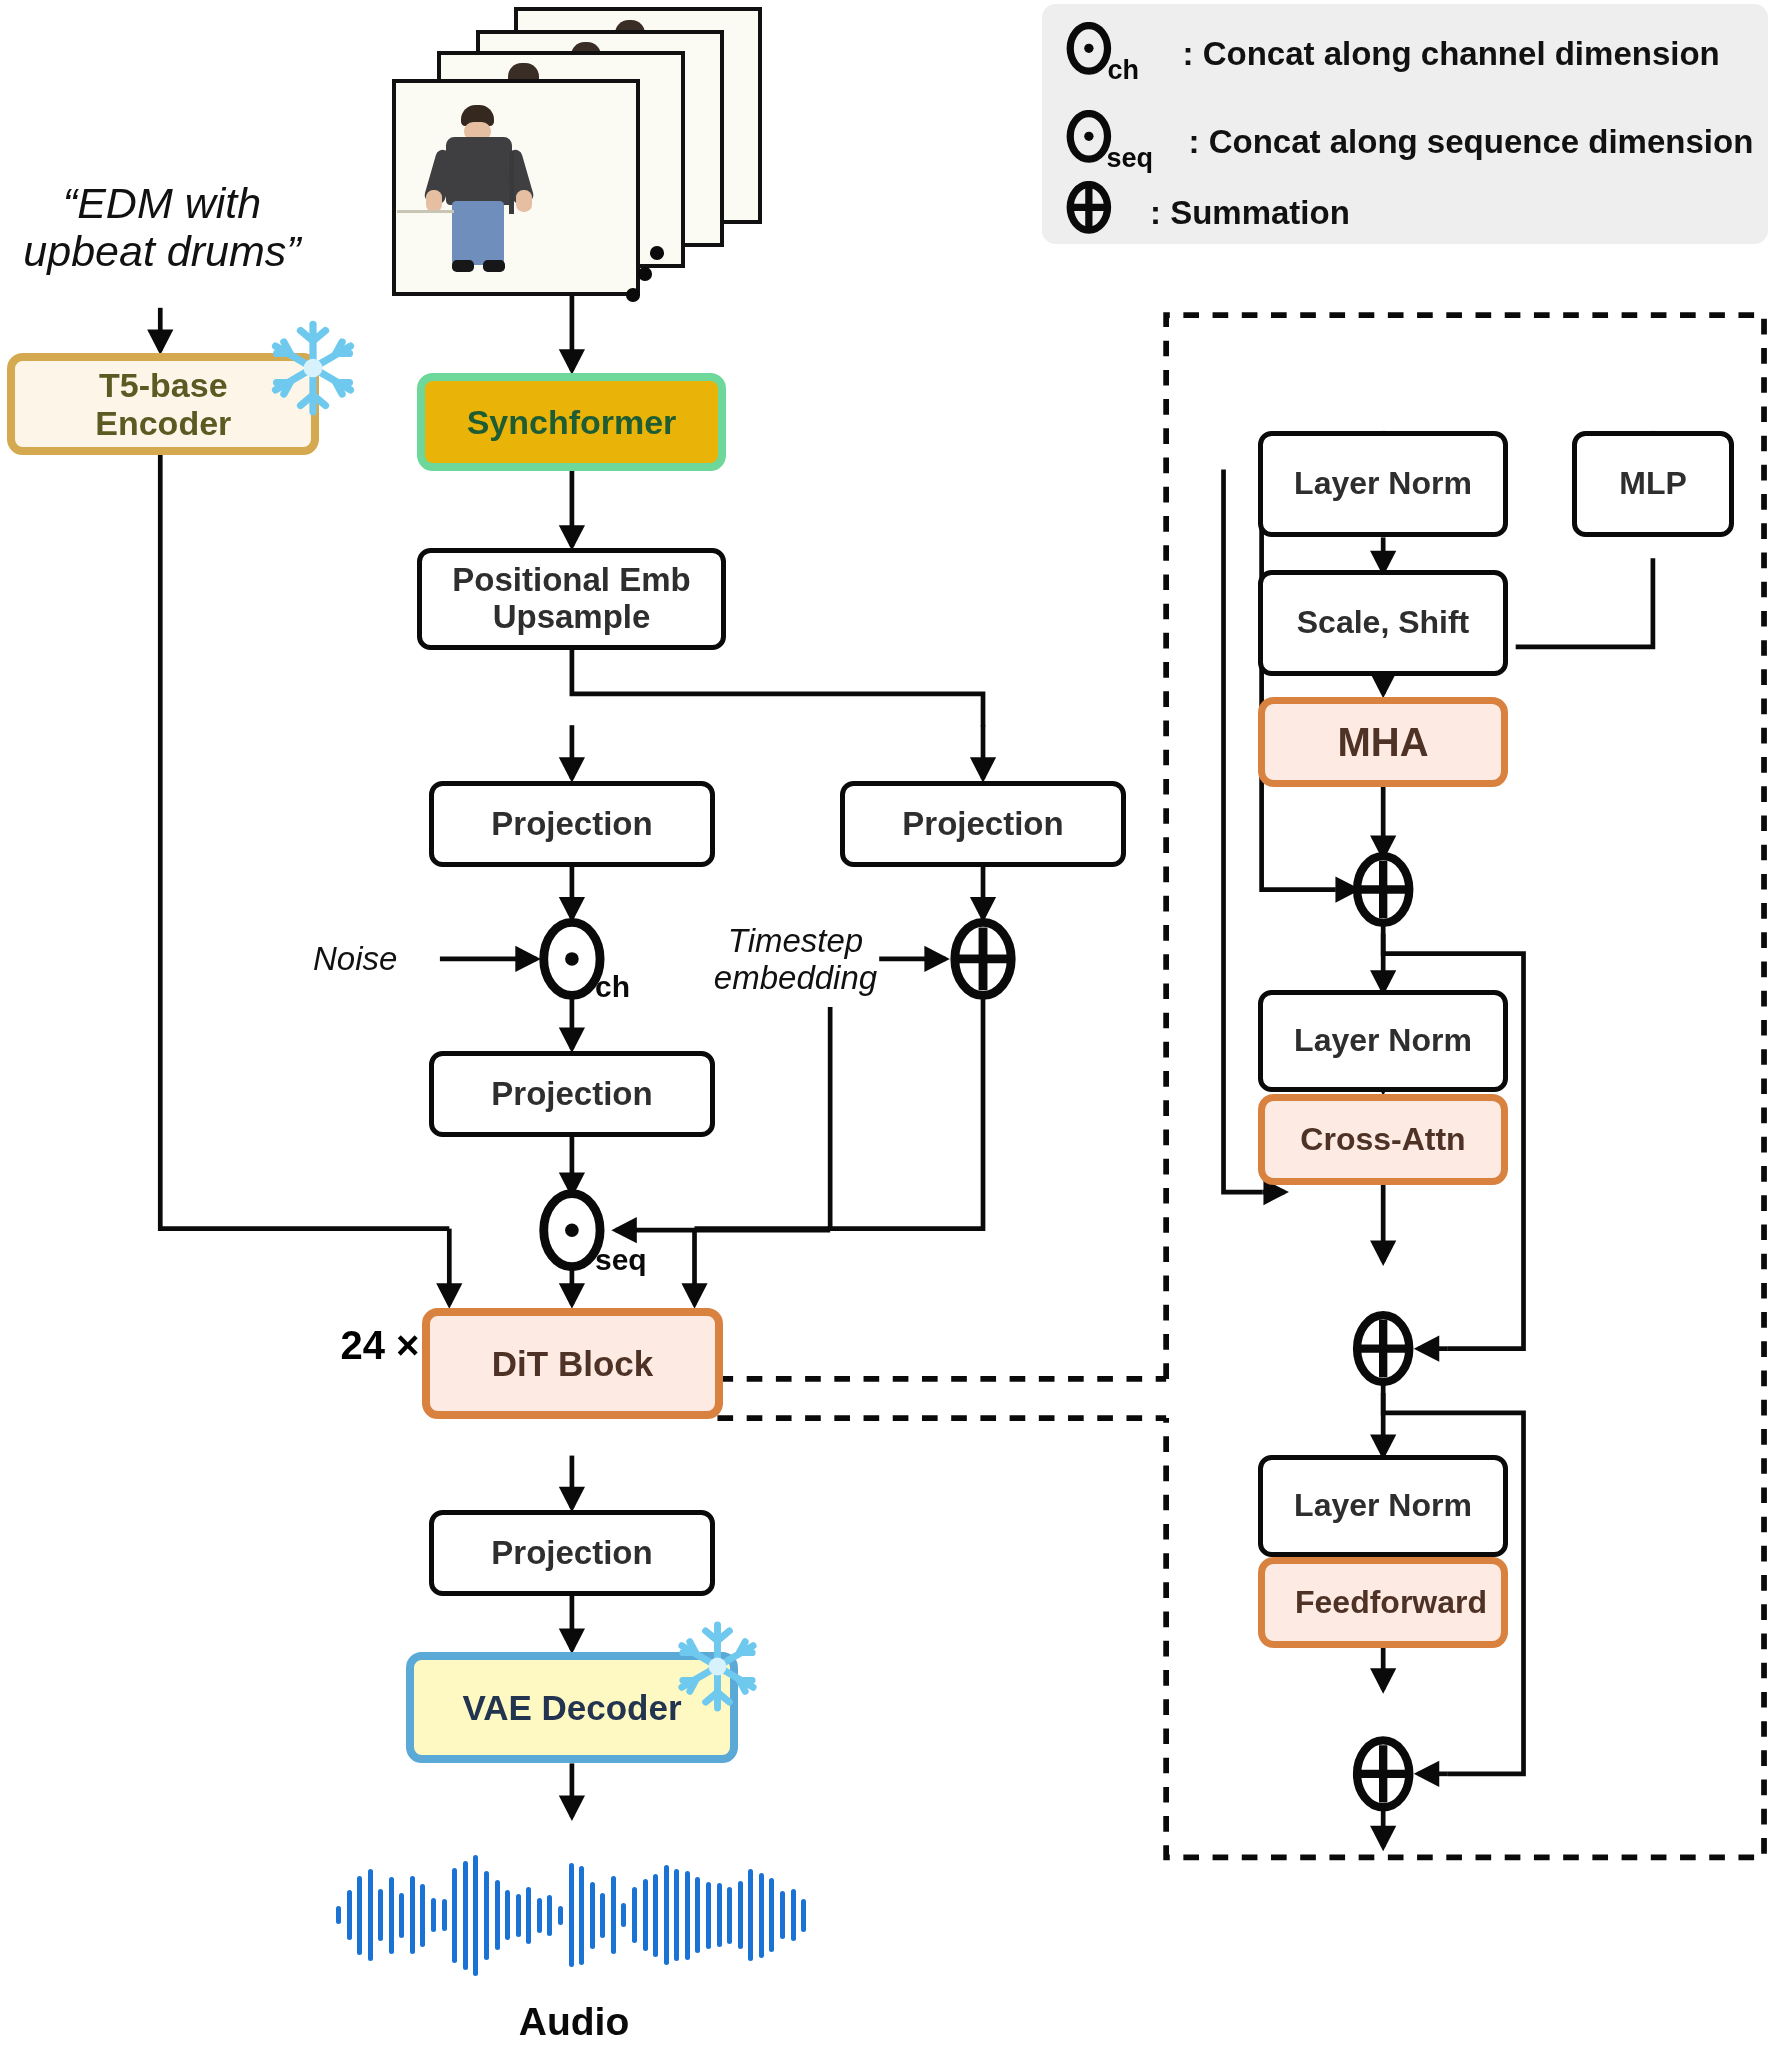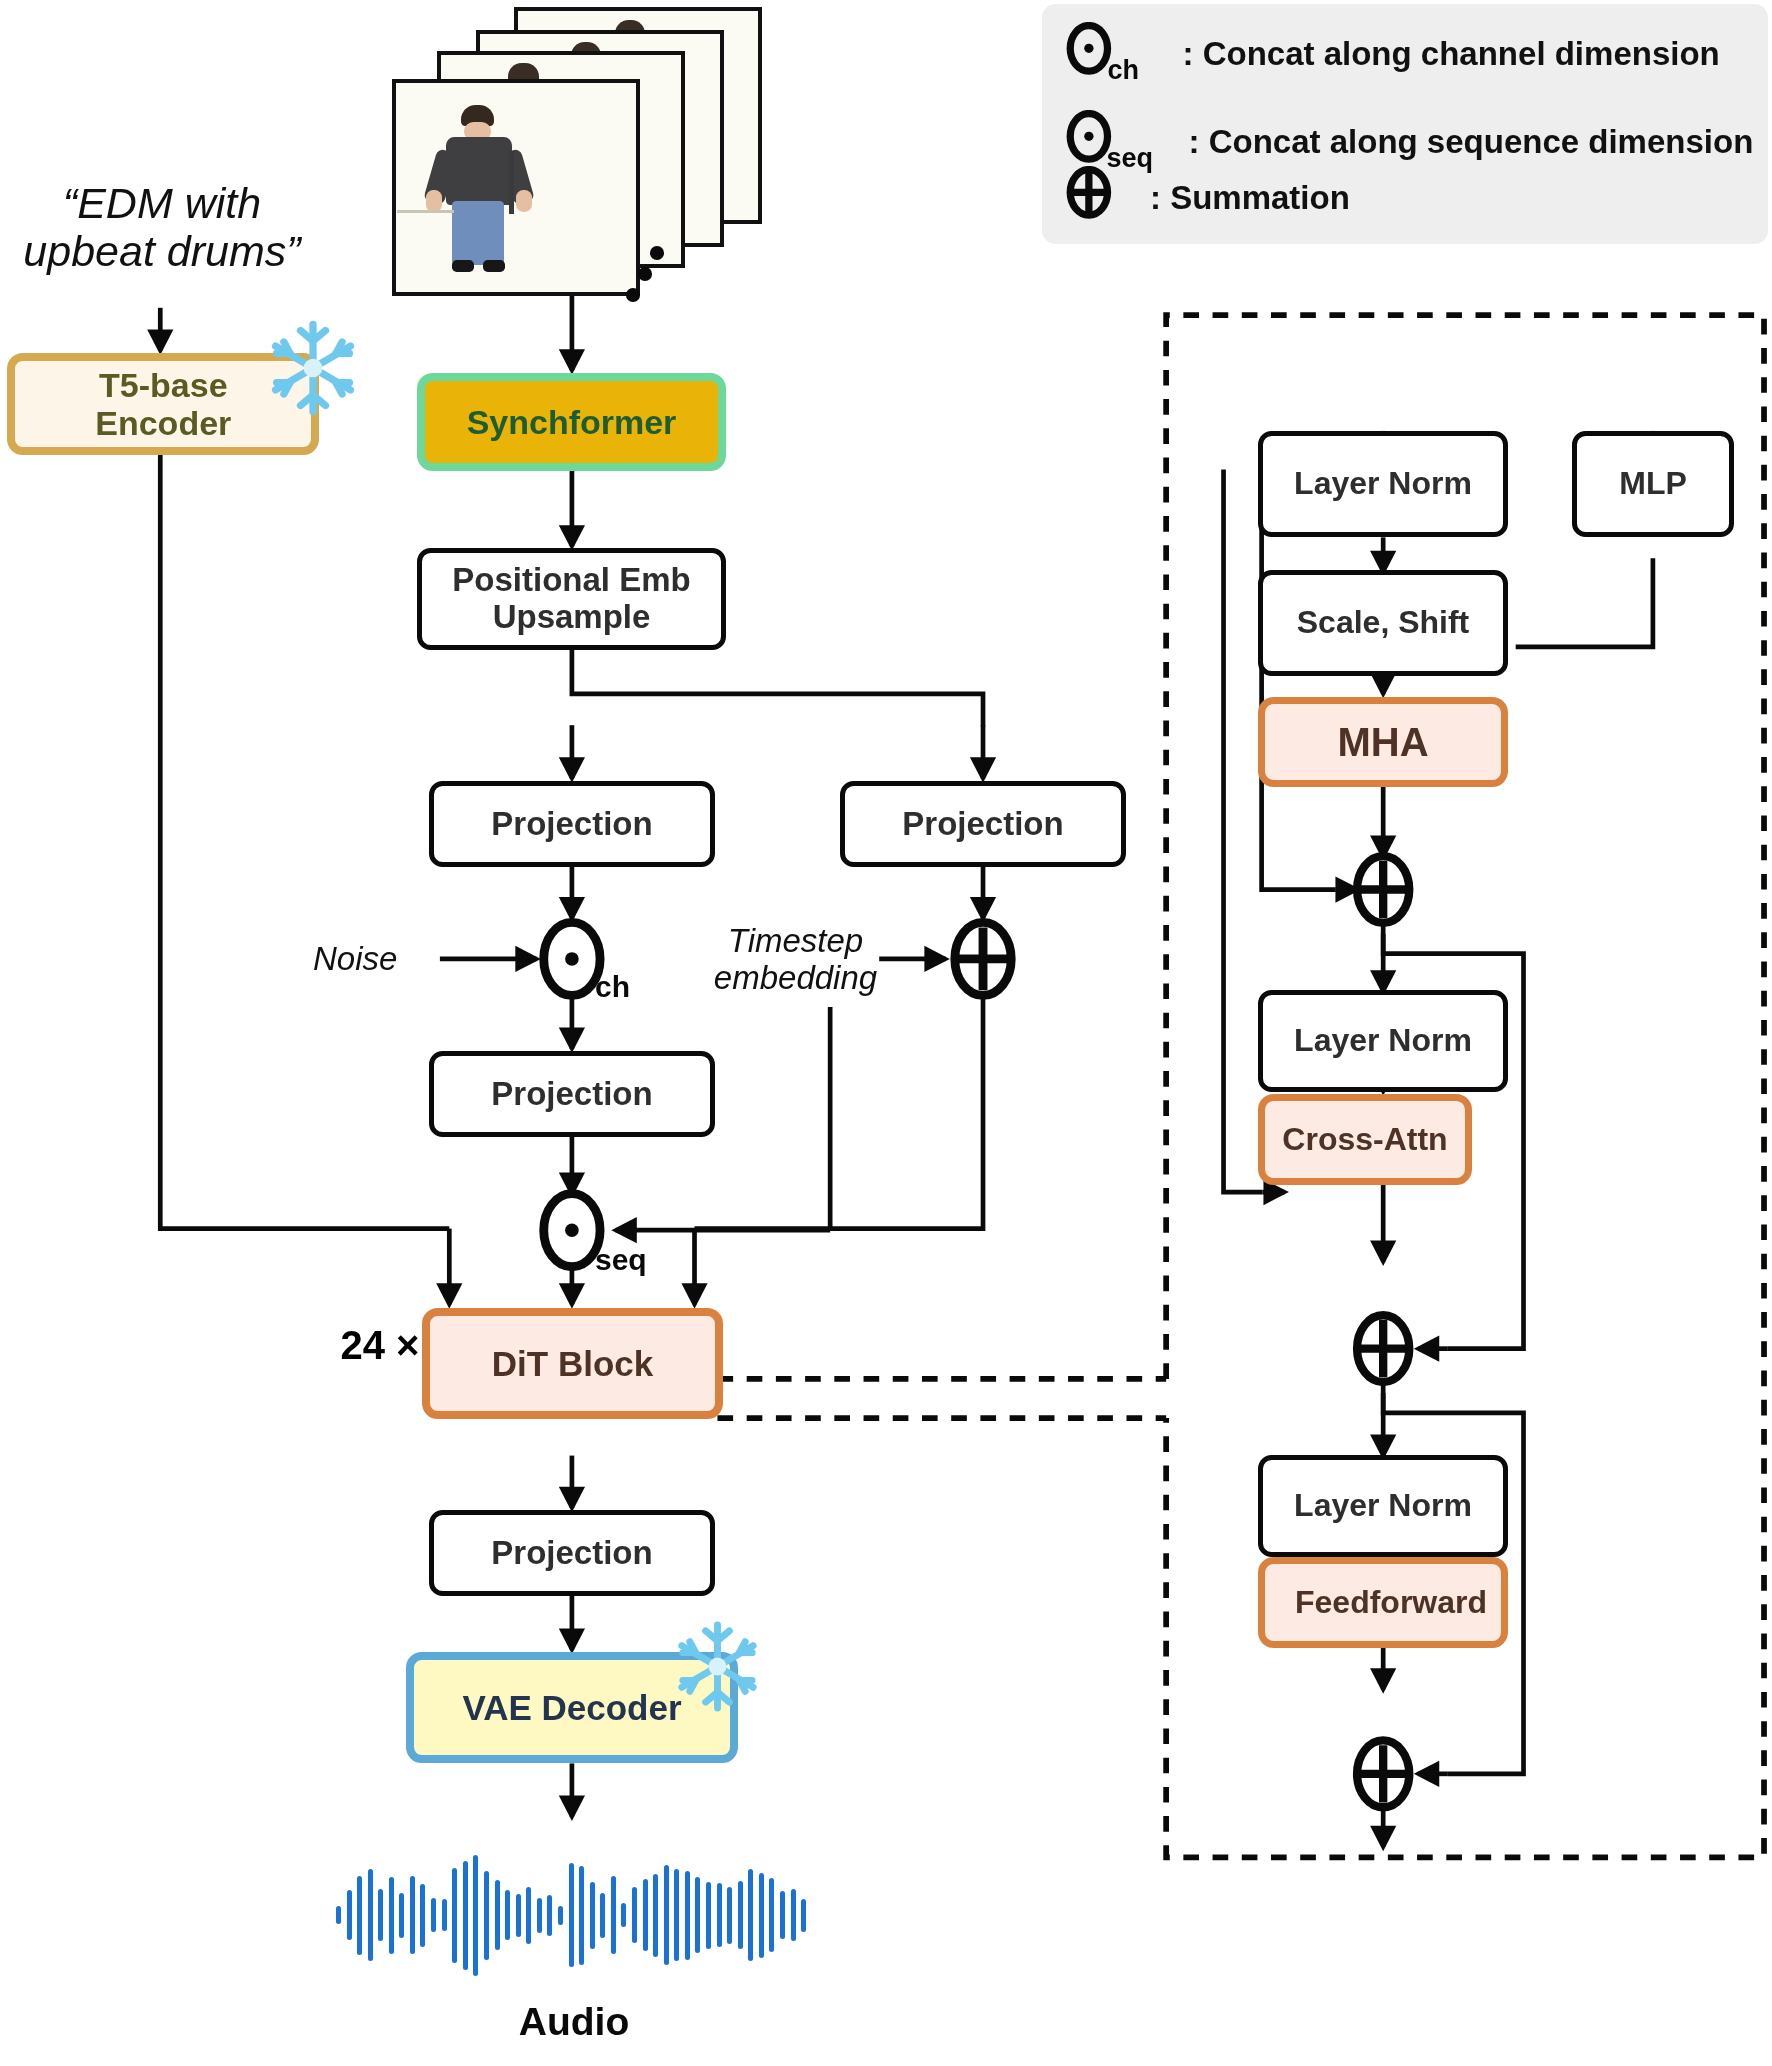--- a/index.html
+++ b/index.html
@@ -172,21 +172,21 @@
 
   <div class="legrow" style="left:1064px;top:110px;">
     <svg width="57" height="63" viewBox="0 0 110 120">
       <ellipse cx="48" cy="50" rx="36" ry="44" fill="none" stroke="#0a0a0a" stroke-width="14"></ellipse>
       <circle cx="48" cy="50" r="9" fill="#0a0a0a"></circle>
     </svg>
     <span class="sub" style="position:relative;left:-14.6px;top:16.7px;">seq</span>
     <span class="legtext" style="font-size:33px;margin-left:21px;">: Concat along sequence dimension</span>
   </div>
 
-  <div class="legrow" style="left:1064px;top:166px;">
+  <div class="legrow" style="left:1064px;top:181px;">
     <svg width="57" height="63" viewBox="0 0 110 120">
       <ellipse cx="48" cy="50" rx="36" ry="44" fill="none" stroke="#0a0a0a" stroke-width="14"></ellipse>
       <path d="M16,50 L80,50 M48,12 L48,88" stroke="#0a0a0a" stroke-width="14"></path>
     </svg>
     <span class="legtext" style="font-size:33px;margin-left:29px;">: Summation</span>
   </div>
 
   <div>
     <div class="frame" style="left:514px;top:7.3px;width:240px;height:209px;">
       <div class="ph" style="left:97px;top:8.3px;width:30px;height:18px;background:#3a2d26;border-radius:13.6px 13.6px 4.2px 4.2px;"></div>
@@ -327,18 +327,18 @@
       <div class="wave" style="left: 457px; width: 5.3px; height: 52px; top: 52px; background: rgb(26, 115, 212);"></div>
       <div class="wave" style="left: 467px; width: 5.3px; height: 33px; top: 62px; background: rgb(26, 115, 212);"></div>
     </div>
   <div class="node" style="left:459px;top:1993px;width:230px;height:57px;font-size:39px;font-weight:700;color:#0a0a0a;">Audio</div>
 
   <div class="node plain" style="left:1258px;top:431px;width:250px;height:106px;font-size:32px;">Layer Norm</div>
   <div class="node plain" style="left:1572px;top:431px;width:162px;height:106px;font-size:32px;">MLP</div>
   <div class="node plain" style="left:1258px;top:570px;width:250px;height:106px;font-size:32px;">Scale, Shift</div>
   <div class="node tinted" style="left:1258px;top:697px;width:250px;height:90px;border:7.3px solid #d9813f;background:#fdeae3;color:#4e3226;font-size:40px;">MHA</div>
   <div class="node plain" style="left:1258px;top:990px;width:250px;height:102px;font-size:32px;">Layer Norm</div>
-  <div class="node tinted" style="left:1258px;top:1094px;width:214px;height:91px;border:7.3px solid #d9813f;background:#fdeae3;color:#4e3226;font-size:32px;">Cross-Attn</div>
+  <div class="node tinted" style="left:1258px;top:1094px;width:250px;height:91px;border:7.3px solid #d9813f;background:#fdeae3;color:#4e3226;font-size:32px;">Cross-Attn</div>
   <div class="node plain" style="left:1258px;top:1455px;width:250px;height:102px;font-size:32px;">Layer Norm</div>
   <div class="node tinted" style="left:1258px;top:1557px;width:250px;height:91px;border:7.3px solid #d9813f;background:#fdeae3;color:#4e3226;font-size:32px;padding-left:16px;">Feedforward</div>
 
 </div>
 
 
 </body></html>

